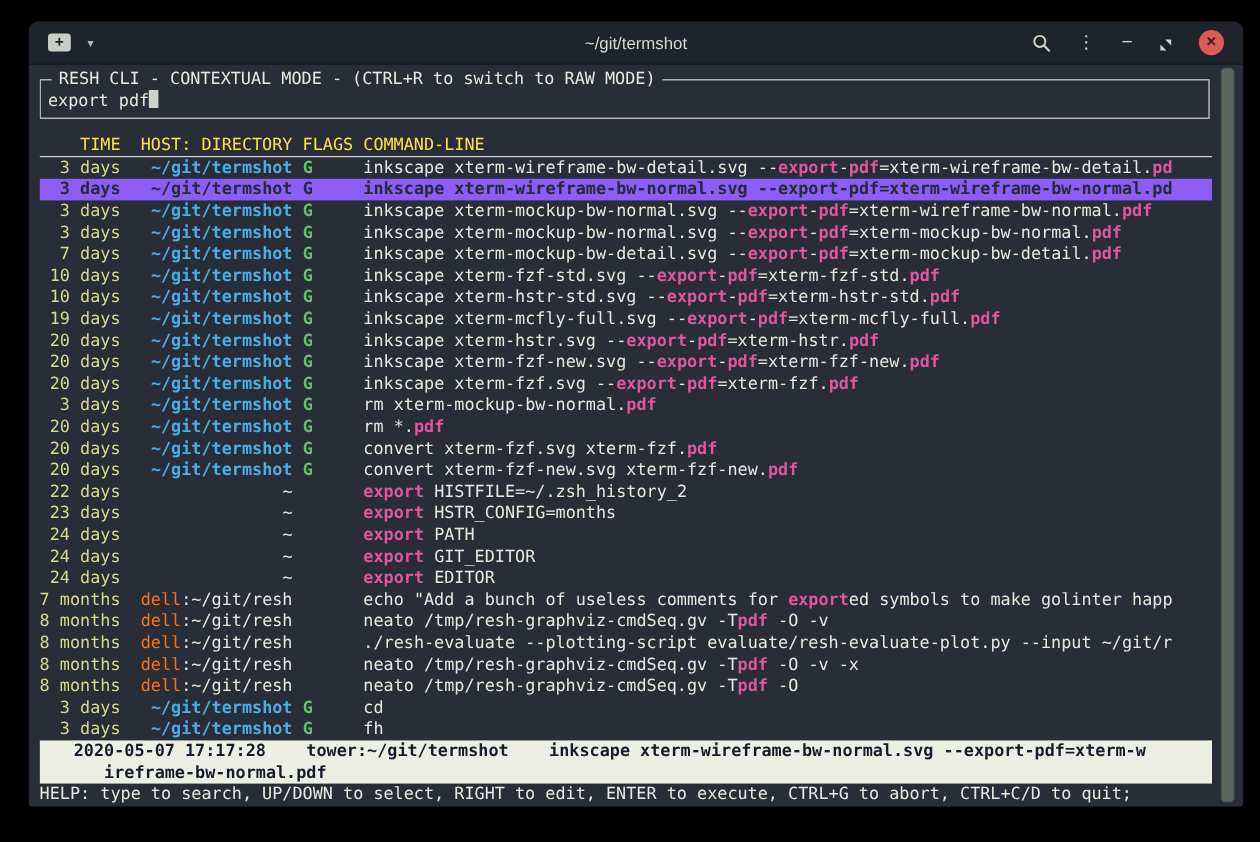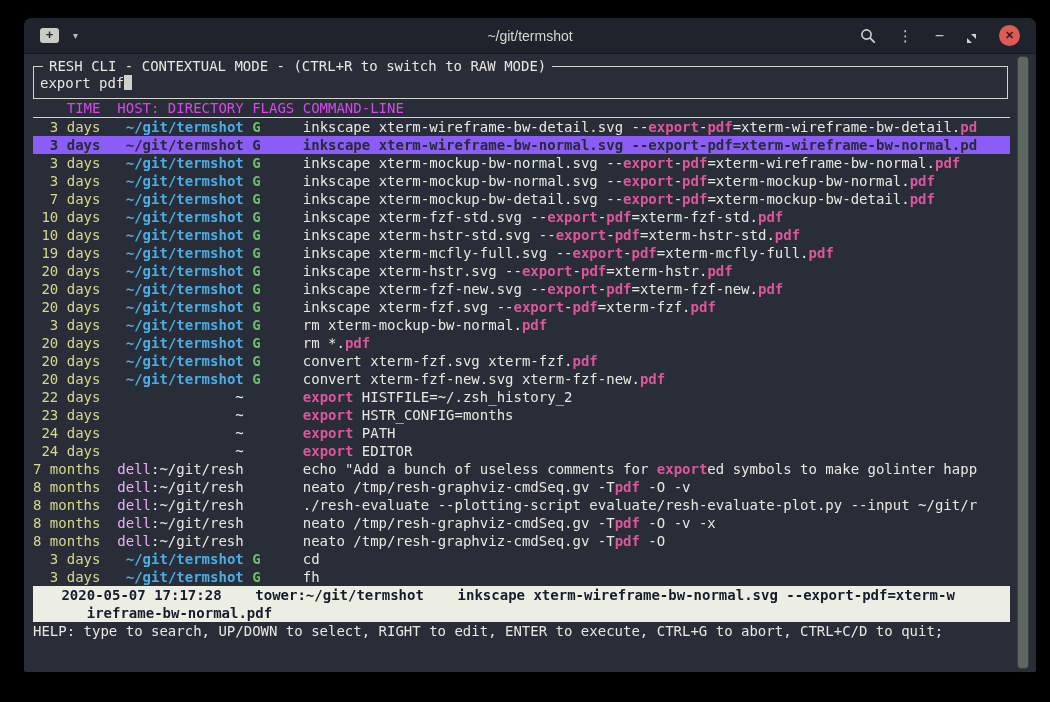--- a/index.html
+++ b/index.html
@@ -39,27 +39,27 @@
   .searchbox { position:relative; margin-top:12px; margin-right:2px; height:33px;
                border:1px solid #d5d5cd; }
   .searchbox .boxtitle { position:absolute; top:-9px; left:9px; background:#282d37;
                padding:0 6px; font-size:14px; line-height:17px; color:#e8e8e0;
                white-space:pre;text-align:center; }
   .searchline { padding:8px 6px 0 6px; white-space:pre; }
   .cursor { display:inline-block; width:8px; height:15px; background:#cfd0c8;
             vertical-align:-2px; }
 
   
-  .thead { margin-top:0; line-height:18px; white-space:pre;
-           border-bottom:1px solid #d5d5cd; color:#d946ef; }
+  .thead { margin-top:13px; line-height:18px; white-space:pre;
+           border-bottom:1px solid #d5d5cd; color:#fde047; }
   .row { height:18px; line-height:18px; white-space:pre; }
   .row span { font-style:normal; }
   .time { color:#d8d88c;text-align:center; }
   .host-blue { color:#4aade4; font-weight:bold; }
-  .host-red { color:#f0abfc; }
+  .host-red { color:#f97316; }
   .flag { color:#67c067; font-weight:bold; }
   .m { color:#de569e; font-weight:bold; }
   .p { color:#e8e8e0; }
   .row.selected { background:#8b5cf6; font-weight:bold; }
   .row.selected .time, .row.selected .host-blue, .row.selected .host-red,
   .row.selected .flag, .row.selected .m, .row.selected .p { color:#262b35; }
 
   
   .statusbar { background:#eceee4; color:#161c2c; font-weight:bold;padding-left:20px; }
   .statusbar div { height:18px; line-height:18px; white-space:pre; }
@@ -121,20 +121,21 @@
           <div class="row"><span class="time"> 20 days</span><span class="p">  </span><span class="p"> </span><span class="host-blue">~/git/termshot</span><span class="p"> </span><span class="flag">G</span><span class="p">     </span><span class="p">inkscape xterm-hstr.svg --</span><span class="m">export</span><span class="p">-</span><span class="m">pdf</span><span class="p">=xterm-hstr.</span><span class="m">pdf</span></div>
           <div class="row"><span class="time"> 20 days</span><span class="p">  </span><span class="p"> </span><span class="host-blue">~/git/termshot</span><span class="p"> </span><span class="flag">G</span><span class="p">     </span><span class="p">inkscape xterm-fzf-new.svg --</span><span class="m">export</span><span class="p">-</span><span class="m">pdf</span><span class="p">=xterm-fzf-new.</span><span class="m">pdf</span></div>
           <div class="row"><span class="time"> 20 days</span><span class="p">  </span><span class="p"> </span><span class="host-blue">~/git/termshot</span><span class="p"> </span><span class="flag">G</span><span class="p">     </span><span class="p">inkscape xterm-fzf.svg --</span><span class="m">export</span><span class="p">-</span><span class="m">pdf</span><span class="p">=xterm-fzf.</span><span class="m">pdf</span></div>
           <div class="row"><span class="time">  3 days</span><span class="p">  </span><span class="p"> </span><span class="host-blue">~/git/termshot</span><span class="p"> </span><span class="flag">G</span><span class="p">     </span><span class="p">rm xterm-mockup-bw-normal.</span><span class="m">pdf</span></div>
           <div class="row"><span class="time"> 20 days</span><span class="p">  </span><span class="p"> </span><span class="host-blue">~/git/termshot</span><span class="p"> </span><span class="flag">G</span><span class="p">     </span><span class="p">rm *.</span><span class="m">pdf</span></div>
           <div class="row"><span class="time"> 20 days</span><span class="p">  </span><span class="p"> </span><span class="host-blue">~/git/termshot</span><span class="p"> </span><span class="flag">G</span><span class="p">     </span><span class="p">convert xterm-fzf.svg xterm-fzf.</span><span class="m">pdf</span></div>
           <div class="row"><span class="time"> 20 days</span><span class="p">  </span><span class="p"> </span><span class="host-blue">~/git/termshot</span><span class="p"> </span><span class="flag">G</span><span class="p">     </span><span class="p">convert xterm-fzf-new.svg xterm-fzf-new.</span><span class="m">pdf</span></div>
           <div class="row"><span class="time"> 22 days</span><span class="p">  </span><span class="p">              </span><span class="p">~</span><span class="p"> </span><span class="flag"> </span><span class="p">     </span><span class="m">export</span><span class="p"> HISTFILE=~/.zsh_history_2</span></div>
           <div class="row"><span class="time"> 23 days</span><span class="p">  </span><span class="p">              </span><span class="p">~</span><span class="p"> </span><span class="flag"> </span><span class="p">     </span><span class="m">export</span><span class="p"> HSTR_CONFIG=months</span></div>
           <div class="row"><span class="time"> 24 days</span><span class="p">  </span><span class="p">              </span><span class="p">~</span><span class="p"> </span><span class="flag"> </span><span class="p">     </span><span class="m">export</span><span class="p"> PATH</span></div>
+          <div class="row"><span class="time"> 24 days</span><span class="p">  </span><span class="p">              </span><span class="p">~</span><span class="p"> </span><span class="flag"> </span><span class="p">     </span><span class="m">export</span><span class="p"> GIT_EDITOR</span></div>
           <div class="row"><span class="time"> 24 days</span><span class="p">  </span><span class="p">              </span><span class="p">~</span><span class="p"> </span><span class="flag"> </span><span class="p">     </span><span class="m">export</span><span class="p"> EDITOR</span></div>
           <div class="row"><span class="time">7 months</span><span class="p">  </span><span class="host-red">dell</span><span class="p">:~/git/resh</span><span class="p"> </span><span class="flag"> </span><span class="p">     </span><span class="p">echo "Add a bunch of useless comments for </span><span class="m">export</span><span class="p">ed symbols to make golinter happ</span></div>
           <div class="row"><span class="time">8 months</span><span class="p">  </span><span class="host-red">dell</span><span class="p">:~/git/resh</span><span class="p"> </span><span class="flag"> </span><span class="p">     </span><span class="p">neato /tmp/resh-graphviz-cmdSeq.gv -T</span><span class="m">pdf</span><span class="p"> -O -v</span></div>
           <div class="row"><span class="time">8 months</span><span class="p">  </span><span class="host-red">dell</span><span class="p">:~/git/resh</span><span class="p"> </span><span class="flag"> </span><span class="p">     </span><span class="p">./resh-evaluate --plotting-script evaluate/resh-evaluate-plot.py --input ~/git/r</span></div>
           <div class="row"><span class="time">8 months</span><span class="p">  </span><span class="host-red">dell</span><span class="p">:~/git/resh</span><span class="p"> </span><span class="flag"> </span><span class="p">     </span><span class="p">neato /tmp/resh-graphviz-cmdSeq.gv -T</span><span class="m">pdf</span><span class="p"> -O -v -x</span></div>
           <div class="row"><span class="time">8 months</span><span class="p">  </span><span class="host-red">dell</span><span class="p">:~/git/resh</span><span class="p"> </span><span class="flag"> </span><span class="p">     </span><span class="p">neato /tmp/resh-graphviz-cmdSeq.gv -T</span><span class="m">pdf</span><span class="p"> -O</span></div>
           <div class="row"><span class="time">  3 days</span><span class="p">  </span><span class="p"> </span><span class="host-blue">~/git/termshot</span><span class="p"> </span><span class="flag">G</span><span class="p">     </span><span class="p">cd</span></div>
           <div class="row"><span class="time">  3 days</span><span class="p">  </span><span class="p"> </span><span class="host-blue">~/git/termshot</span><span class="p"> </span><span class="flag">G</span><span class="p">     </span><span class="p">fh</span></div>
         </div>
 

